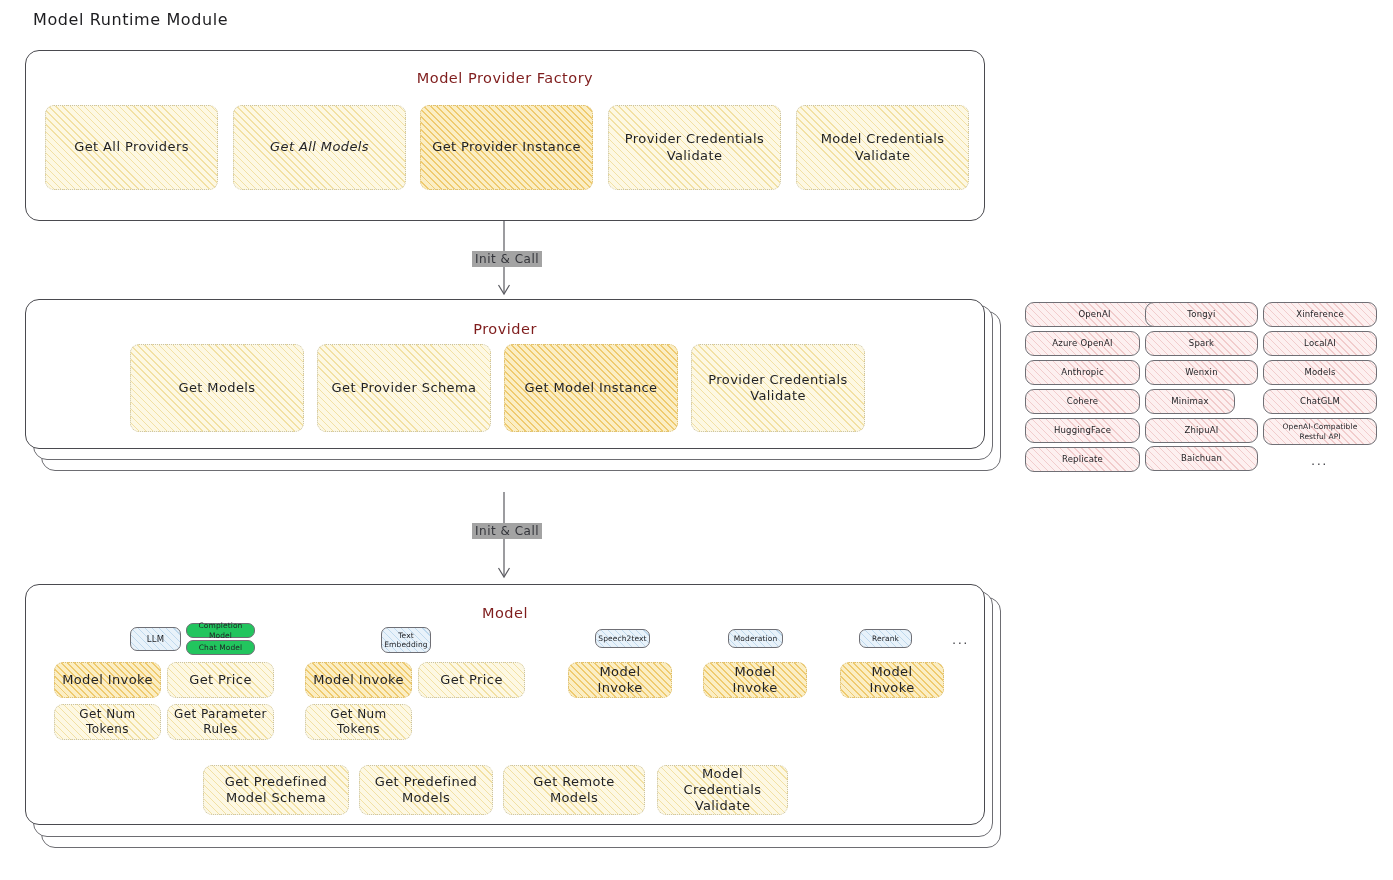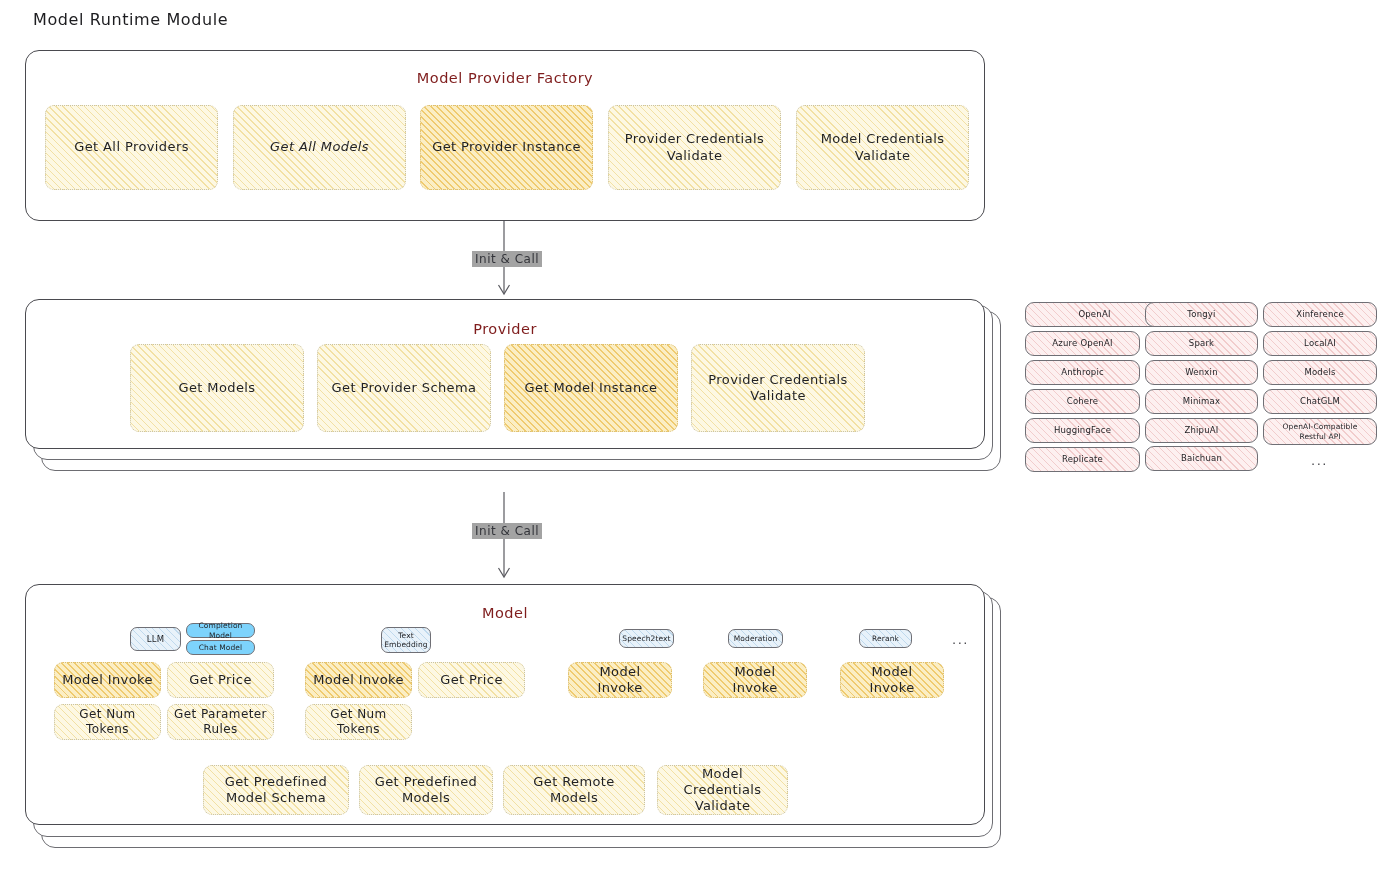--- a/index.html
+++ b/index.html
@@ -113,21 +113,21 @@
       repeating-linear-gradient(45deg,
         rgba(135,183,219,.42) 0px,
         rgba(135,183,219,.42) 1px,
         rgba(255,255,255,0) 1px,
         rgba(255,255,255,0) 5px);
   }
   
   .node.plain {
     border: 1.3px solid #6f6f75;
     border-radius: 7px;
-    background: #7dd3fc;
+    background: #22c55e;
     justify-content: center;
   }
 
   .node-label { display: block; }
 
   .fs-13 { font-size: 13px; }
   .fs-12 { font-size: 12px; }
   .fs-9  { font-size: 8.5px; letter-spacing: .2px; }
   .fs-8  { font-size: 7.5px; letter-spacing: .1px; }
 
@@ -224,21 +224,21 @@
 
 <div class="node rose sketch fs-9" style="left:1145px; top:302px; width:113px; height:25px;">
   <span class="node-label">Tongyi</span>
 </div>
 <div class="node rose sketch fs-9" style="left:1145px; top:331px; width:113px; height:25px;">
   <span class="node-label">Spark</span>
 </div>
 <div class="node rose sketch fs-9" style="left:1145px; top:360px; width:113px; height:25px;">
   <span class="node-label">Wenxin</span>
 </div>
-<div class="node rose sketch fs-9" style="left:1145px; top:389px; width:113px; height:25px;">
+<div class="node rose sketch fs-9" style="left:1145px; top:389px; width:90px; height:25px;">
   <span class="node-label">Minimax</span>
 </div>
 <div class="node rose sketch fs-9" style="left:1145px; top:418px; width:113px; height:25px;">
   <span class="node-label">ZhipuAI</span>
 </div>
 <div class="node rose sketch fs-9" style="left:1145px; top:446px; width:113px; height:25px;">
   <span class="node-label">Baichuan</span>
 </div>
 
 <div class="node rose sketch fs-9" style="left:1263px; top:302px; width:114px; height:25px;">
@@ -301,21 +301,21 @@
 <div class="node amber sketch fs-13" style="left:305px; top:662px; width:107px; height:36px;">
   <span class="node-label">Model Invoke</span>
 </div>
 <div class="node yellow sketch fs-13" style="left:418px; top:662px; width:107px; height:36px;">
   <span class="node-label">Get Price</span>
 </div>
 <div class="node yellow sketch fs-12" style="left:305px; top:704px; width:107px; height:36px;">
   <span class="node-label">Get Num Tokens</span>
 </div>
 
-<div class="node blue sketch fs-8" style="left:595px; top:629px; width:55px; height:19px;margin-left:24px;">
+<div class="node blue sketch fs-8" style="left:595px; top:629px; width:55px; height:19px;">
   <span class="node-label">Speech2text</span>
 </div>
 <div class="node amber sketch fs-13" style="left:568px; top:662px; width:104px; height:36px;">
   <span class="node-label">Model Invoke</span>
 </div>
 
 <div class="node blue sketch fs-8" style="left:728px; top:629px; width:55px; height:19px;">
   <span class="node-label">Moderation</span>
 </div>
 <div class="node amber sketch fs-13" style="left:703px; top:662px; width:104px; height:36px;">

